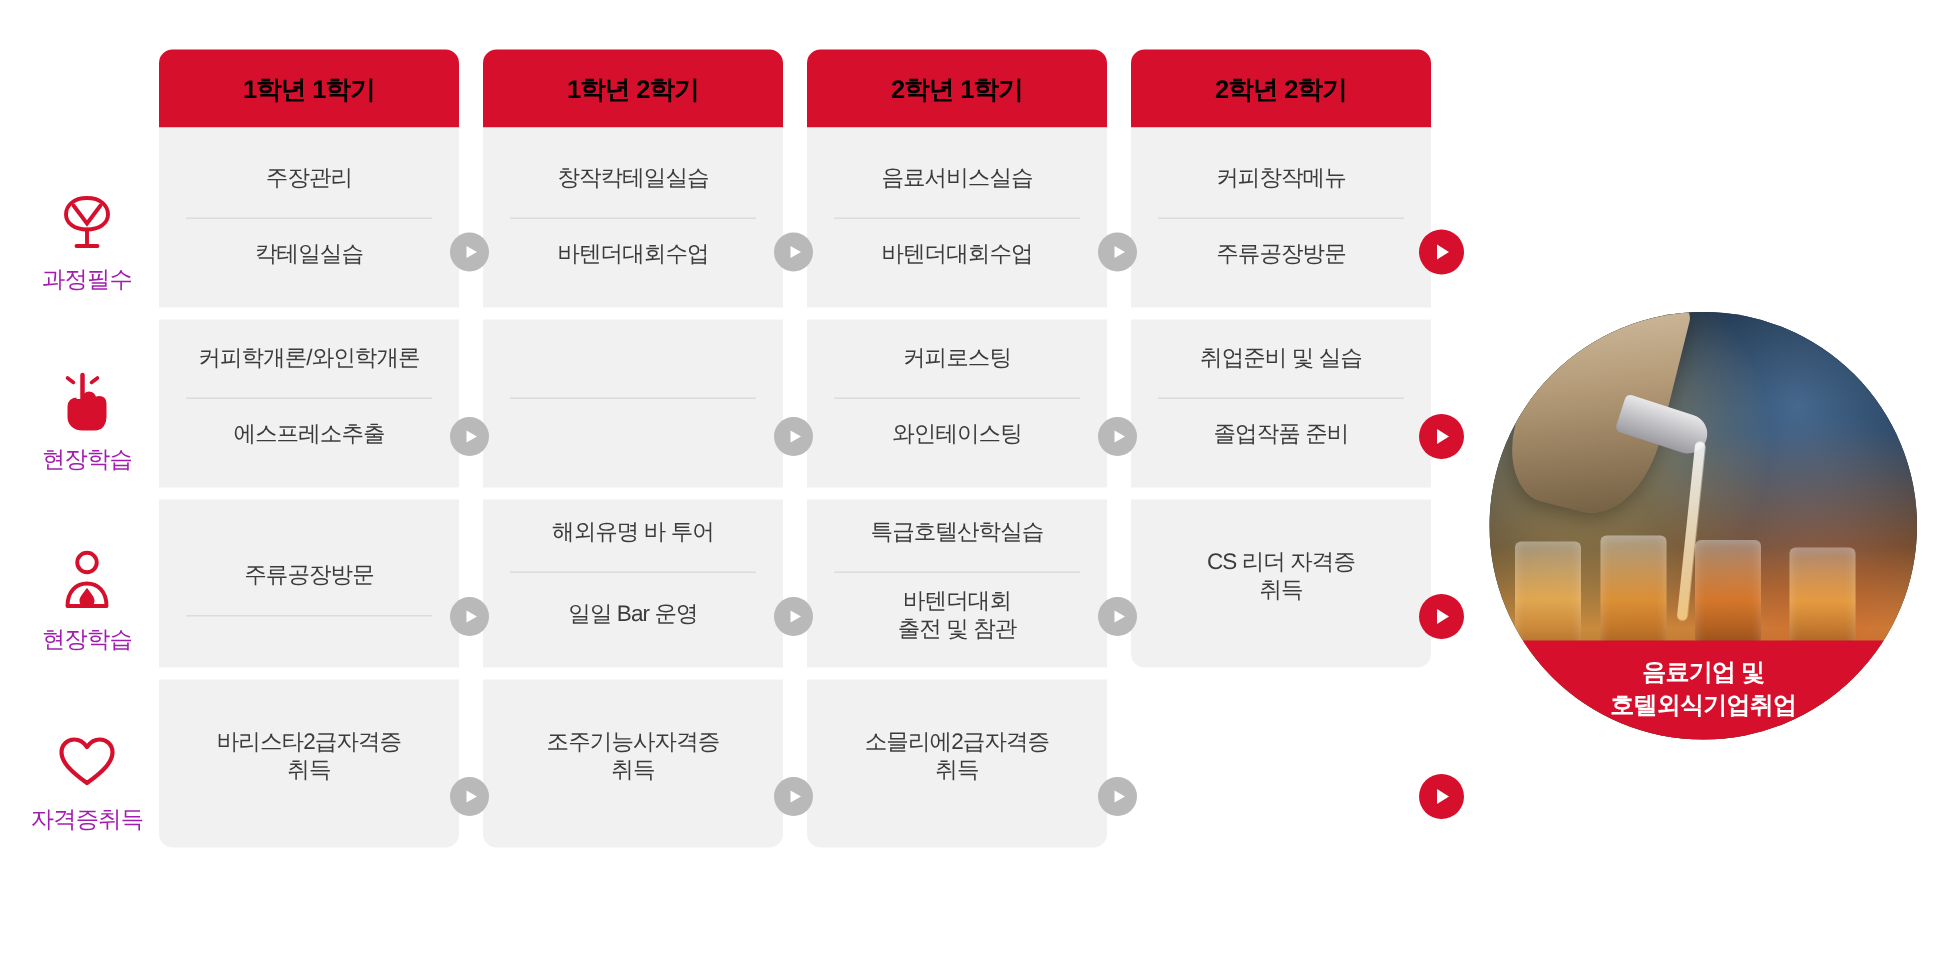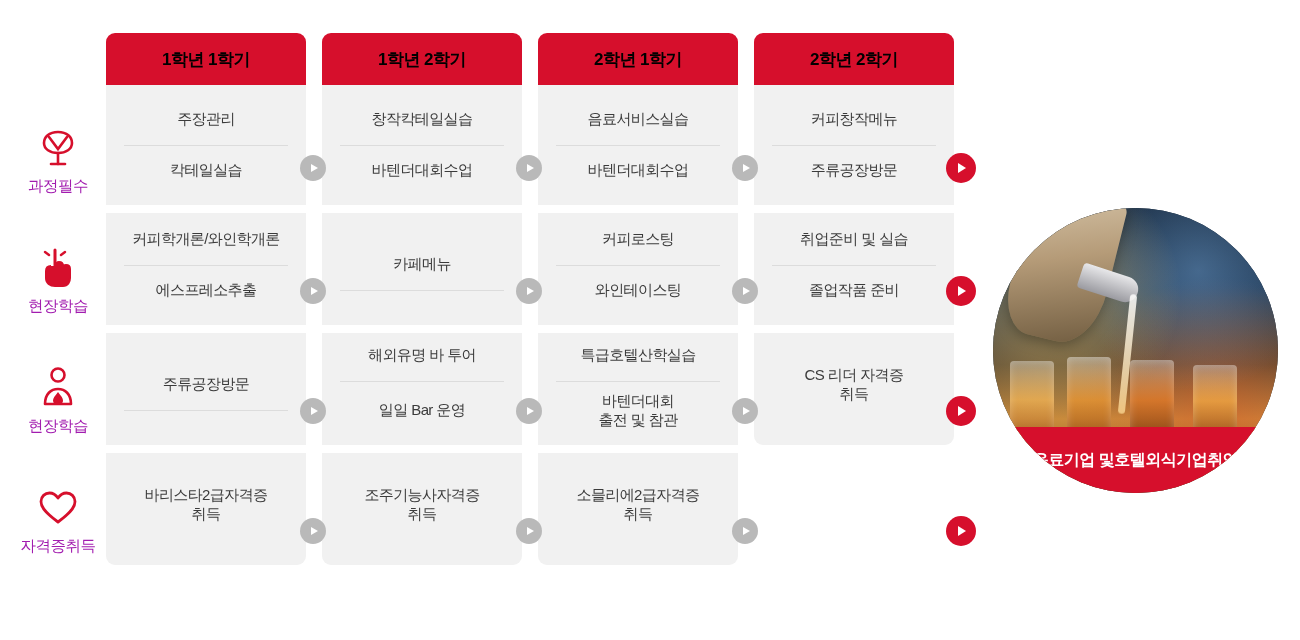--- a/index.html
+++ b/index.html
@@ -206,21 +206,21 @@
     left: 0; right: 0;
     bottom: 0;
     height: 66px;
     background: #d60f2c;
     color: #ffffff;
     font-size: 16px;
     font-weight: bold;
     line-height: 1.35;
     text-align: center;
     display: flex;
-    flex-direction: row;
+    flex-direction: column;
     align-items: center;
     justify-content: center;
     letter-spacing: -0.5px;
   }
 </style>
 </head>
 <body>
 
 <div class="curriculum">
 
@@ -297,21 +297,20 @@
 
     <div class="col">
       <div class="col-head">1학년 2학기</div>
       <div class="col-body">
         <div class="cell-group">
           <div class="cell">창작칵테일실습</div>
           <div class="sep"></div>
           <div class="cell">바텐더대회수업</div>
         </div>
         <div class="cell-group">
-          <div class="cell">카페메뉴</div>
           <div class="sep"></div>
         </div>
         <div class="cell-group">
           <div class="cell">해외유명 바 투어</div>
           <div class="sep"></div>
           <div class="cell two-line">일일 Bar 운영</div>
         </div>
         <div class="cell-group single">
           <div class="cell two-line">조주기능사자격증<br>취득</div>
         </div>

